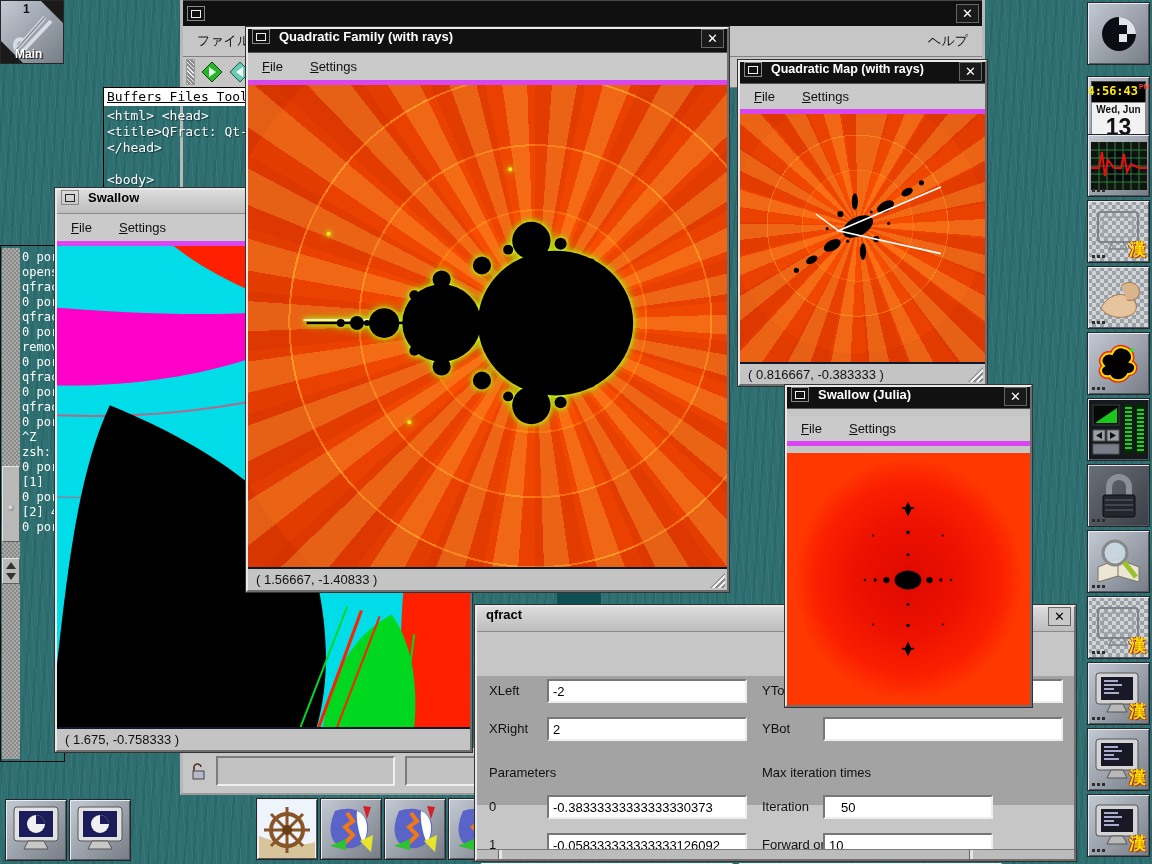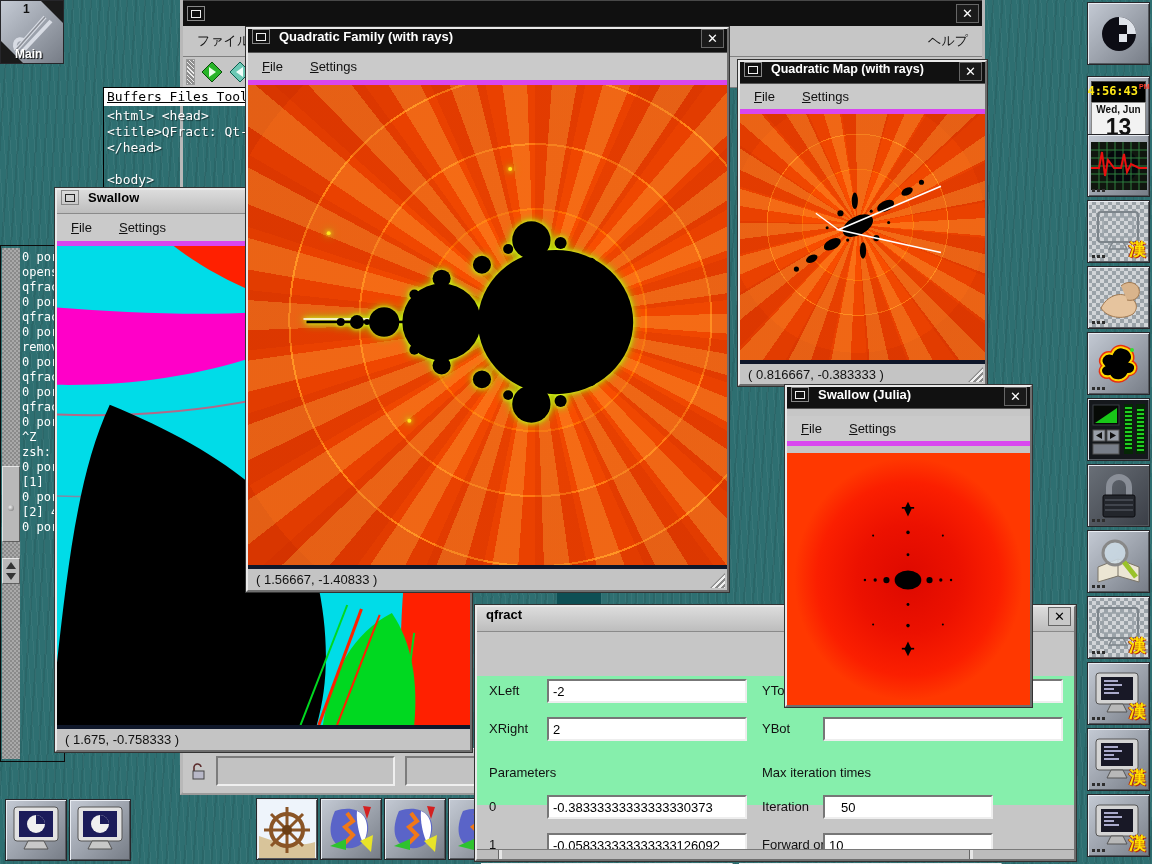--- a/index.html
+++ b/index.html
@@ -21,21 +21,21 @@
   .sp{flex:1;}
   .wb{width:16px;height:13px;margin-left:4px;border:1px solid #888;display:flex;align-items:center;justify-content:center;flex:0 0 auto;}
   .wb i{display:block;width:8px;height:6px;border:1px solid #eee;}
   .tbar.grey .wb i{border-color:#222;}
   .xb{width:21px;height:17px;margin-right:3px;border:1px solid #666;display:flex;align-items:center;justify-content:center;
      font-size:13px;font-weight:bold;flex:0 0 auto;cursor:default;}
   .tbar.dark .xb{color:#fff;background:#1a1a1a;}
   .tbar.grey .xb{color:#000;background:#c9c9c9;}
   .mbar{height:27px;background:#cacaca;border-bottom:5px solid #d946ef;display:flex;align-items:center;
     gap:27px;padding:0 14px;font-size:13px;color:#111;flex:0 0 auto;}
-  .sbar{height:21px;background:#c4c4c4;border-top:4px solid #0f172a;display:flex;align-items:center;
+  .sbar{height:21px;background:#c4c4c4;border-top:2px solid #0f172a;display:flex;align-items:center;
     padding:0 8px;font-size:13px;color:#111;position:relative;flex:0 0 auto;}
   .grip{position:absolute;right:2px;bottom:2px;width:15px;height:15px;
     background:repeating-linear-gradient(135deg,#efefef 0 2px,#8a8a8a 2px 4px);
     clip-path:polygon(100% 0,100% 100%,0 100%);}
   .canvas{position:relative;flex:1;overflow:hidden;}
   .canvas svg{position:absolute;left:0;top:0;width:100%;height:100%;}
   
   .plaidA{background:
     repeating-conic-gradient(from 4deg at 60% 49%, rgba(255,190,70,0.30) 0deg 6deg, rgba(0,0,0,0) 6deg 12deg),
     repeating-conic-gradient(from 0deg at 60% 49%, rgba(200,40,0,0.22) 0deg 12deg, rgba(0,0,0,0) 12deg 24deg),
@@ -79,21 +79,21 @@
   #term .arrows{position:absolute;left:1px;top:312px;width:18px;height:26px;background:#b9b9b9;
     border:1px solid;border-color:#e6e6e6 #5f5f5f #5f5f5f #e6e6e6;box-sizing:border-box;
     display:flex;flex-direction:column;align-items:center;justify-content:space-evenly;}
   .tri-up{width:0;height:0;border-left:5px solid transparent;border-right:5px solid transparent;border-bottom:7px solid #333;}
   .tri-dn{width:0;height:0;border-left:5px solid transparent;border-right:5px solid transparent;border-top:7px solid #333;}
   #term .tbody{position:absolute;left:21px;top:4px;right:0;font-family:"DejaVu Sans Mono","Liberation Mono",monospace;}
   .term-line{color:#fff;font-size:12px;line-height:15px;height:15px;white-space:pre;}
   
   #dlg{left:475px;top:605px;width:597px;height:252px;z-index:7;gap:44px;}
   #dlg .tbar{height:24px;}
-  .dlg-body{position:relative;flex:1;background:#86efac;font-size:13px;color:#111;}
+  .dlg-body{position:relative;flex:1;background:#a3a3a3;font-size:13px;color:#111;}
   .dlg-lbl{position:absolute;height:24px;line-height:24px;white-space:nowrap;}
   .field{position:absolute;height:24px;box-sizing:border-box;border:2px solid;border-color:#777 #eee #eee #777;
     background:#fff;font:13px "Liberation Sans",sans-serif;padding:0 4px;}
   .dbtn{position:absolute;height:28px;background:#c6c6c6;border:2px solid;border-color:#efefef #6d6d6d #6d6d6d #efefef;
     font:13px "Liberation Sans",sans-serif;color:#111;}
   .dlg-foot{height:9px;background:#bcbcbc;border-top:1px solid #7a7a7a;position:relative;flex:0 0 auto;}
   .notch{position:absolute;top:0;bottom:0;width:3px;background:#e6e6e6;border-left:1px solid #666;}
   
   .tile{position:absolute;left:1087px;width:63px;height:63px;border:1px solid #26262a;box-sizing:border-box;
     background:linear-gradient(135deg,#c4cad4 0%,#9aa0aa 55%,#767c86 100%);

